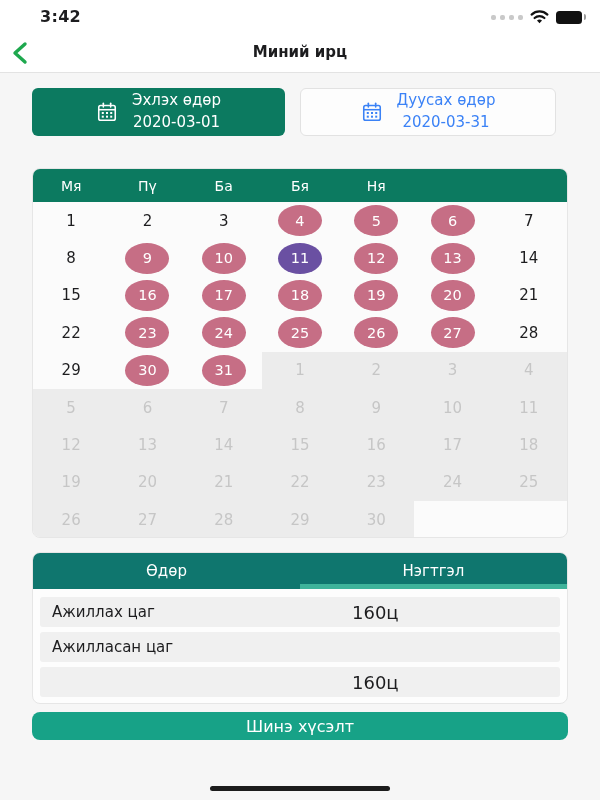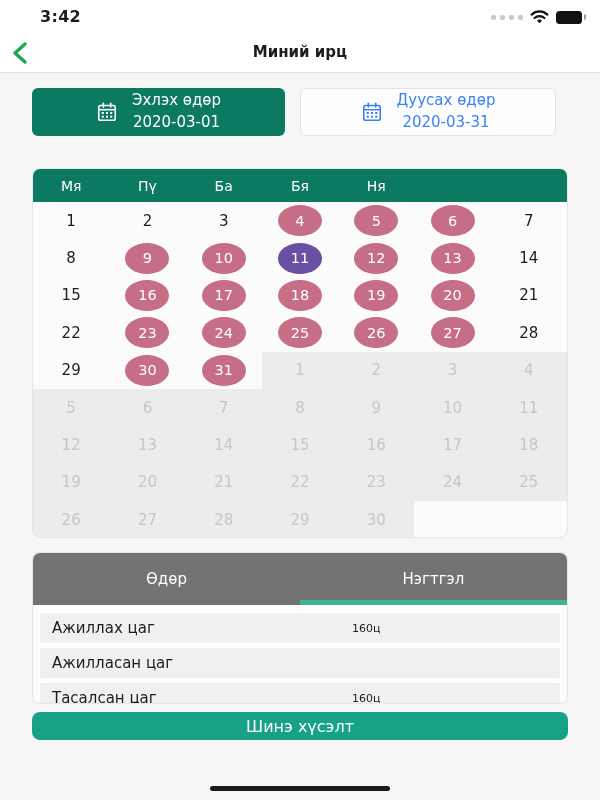--- a/index.html
+++ b/index.html
@@ -38,28 +38,28 @@
   .cal-grid { display:grid; grid-template-columns:repeat(7,1fr); grid-auto-rows:37.4px; height:337px; }
   .cell { display:flex; align-items:center; justify-content:center; font-size:15px; color:#1d1d1f; cursor:pointer; }
   .cell.disabled { background:#ececec; color:#c6c6c6; cursor:default; }
   .cell.empty { background:transparent; cursor:default; }
   .badge { width:44px; height:31px; border-radius:50%; display:flex; align-items:center; justify-content:center; color:#fff; font-size:14.5px; }
   .badge.marked { background:#c66e85; }
   .badge.selected { background:#6a50a2; }
 
   
   .sum-card { position:absolute; left:32px; top:552px; width:536px; height:152px; background:#fdfdfd; border:1px solid #e6e6e6; border-radius:8px; overflow:hidden; }
-  .tabbar { position:relative; height:52px; background:#737373; display:flex; }
+  .tabbar { position:relative; height:36px; background:#0f766e; display:flex; }
   .tab { flex:1; display:flex; align-items:center; justify-content:center; color:#fff; font-size:15px; cursor:pointer; position:relative; }
   .tab .indicator { position:absolute; left:0; right:0; bottom:0; height:5px; background:#3eb39a; display:none; }
   .tab.active .indicator { display:block; }
   .sum-rows { padding:8px 7px 0 7px; }
   .sum-row { position:relative; height:30px; background:#f0f0f0; border-radius:3px; margin-bottom:5px; display:flex; align-items:center; }
   .sum-row .lbl { padding-left:12px; font-size:15px; }
-  .sum-row .val { position:absolute; left:60%; font-size:11px; }
+  .sum-row .val { position:absolute; left:60%; font-size:18px; }
 
   
   .primary-btn { position:absolute; left:32px; top:712px; width:536px; height:28px; background:#17a287; border:none; border-radius:8px; color:#fff; font-size:16px; font-family:inherit; cursor:pointer; }
 
   .home-indicator { position:absolute; left:210px; top:786px; width:180px; height:5px; border-radius:3px; background:#1c1c1c; }
 </style>
 </head>
 <body>
 
 <div class="phone">
@@ -263,21 +263,20 @@
     <div class="sum-rows">
         <div class="sum-row">
           <span class="lbl">Ажиллах цаг</span>
           <span class="val">160ц</span>
         </div>
         <div class="sum-row">
           <span class="lbl">Ажилласан цаг</span>
           <span class="val"></span>
         </div>
         <div class="sum-row">
-          <span class="lbl">Тасалсан цаг</span>
           <span class="val">160ц</span>
         </div>
       </div>
   </div>
 
   <button class="primary-btn">Шинэ хүсэлт</button>
 
   <div class="home-indicator"></div>
 </div>
 

